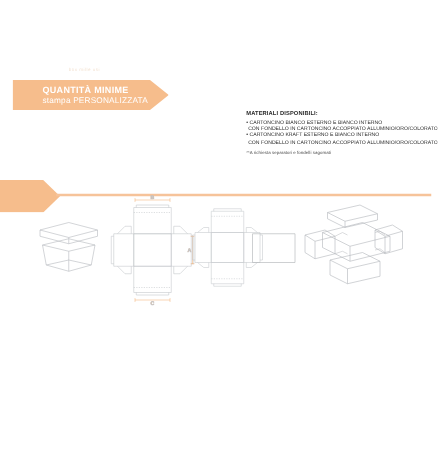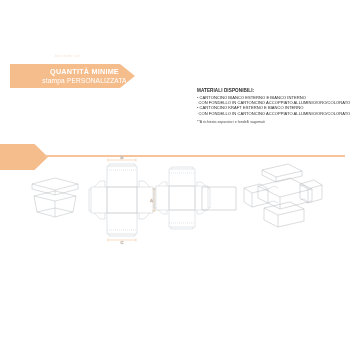--- a/index.html
+++ b/index.html
@@ -38,21 +38,20 @@
     position: absolute;
     left: 10px;
     top: 64px;
     width: 125px;
     height: 24px;
     background: #f6bd8c;
     -webkit-clip-path: polygon(0 0, 88% 0, 100% 50%, 88% 100%, 0 100%);
     clip-path: polygon(0 0, 88% 0, 100% 50%, 88% 100%, 0 100%);
     box-sizing: border-box;
     padding: 3px 0 0 24px;
-    text-align: center;
   }
   .banner-line1 {
     font-size: 7.2px;
     font-weight: bold;
     color: #ffffff;
     letter-spacing: 0.25px;
     line-height: 9px;
     white-space: nowrap;
   }
   .banner-line2 {

